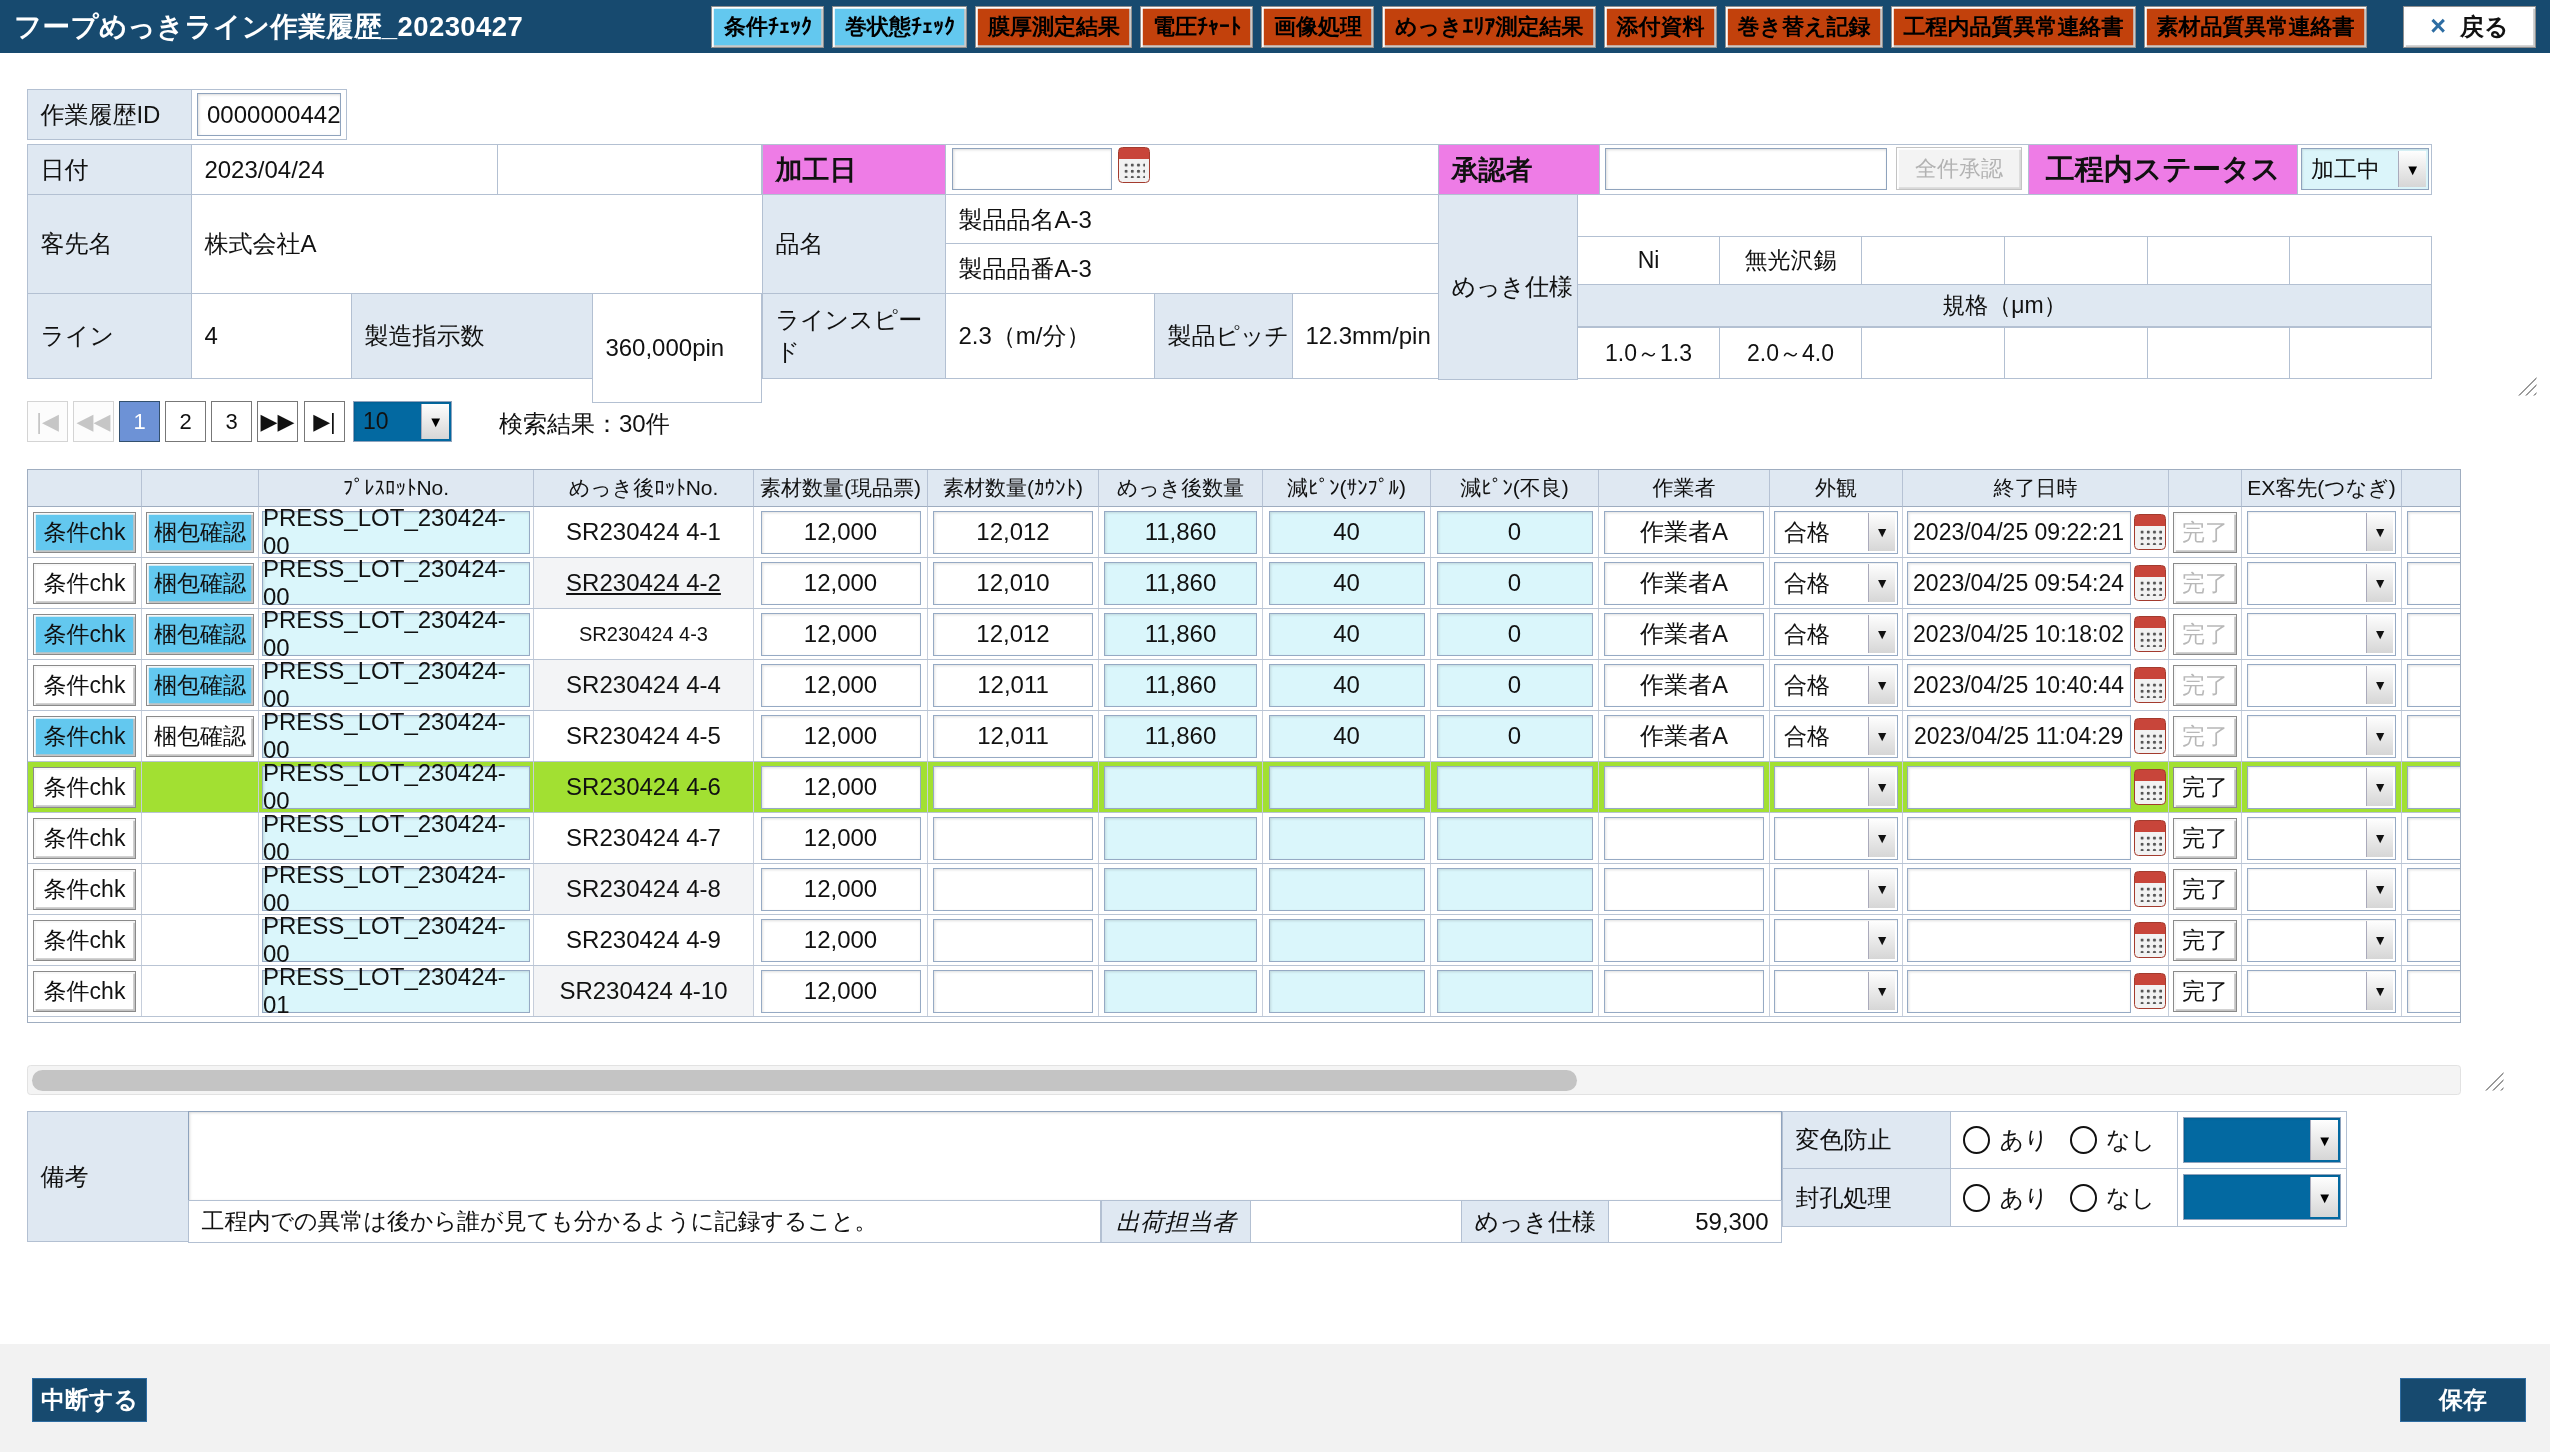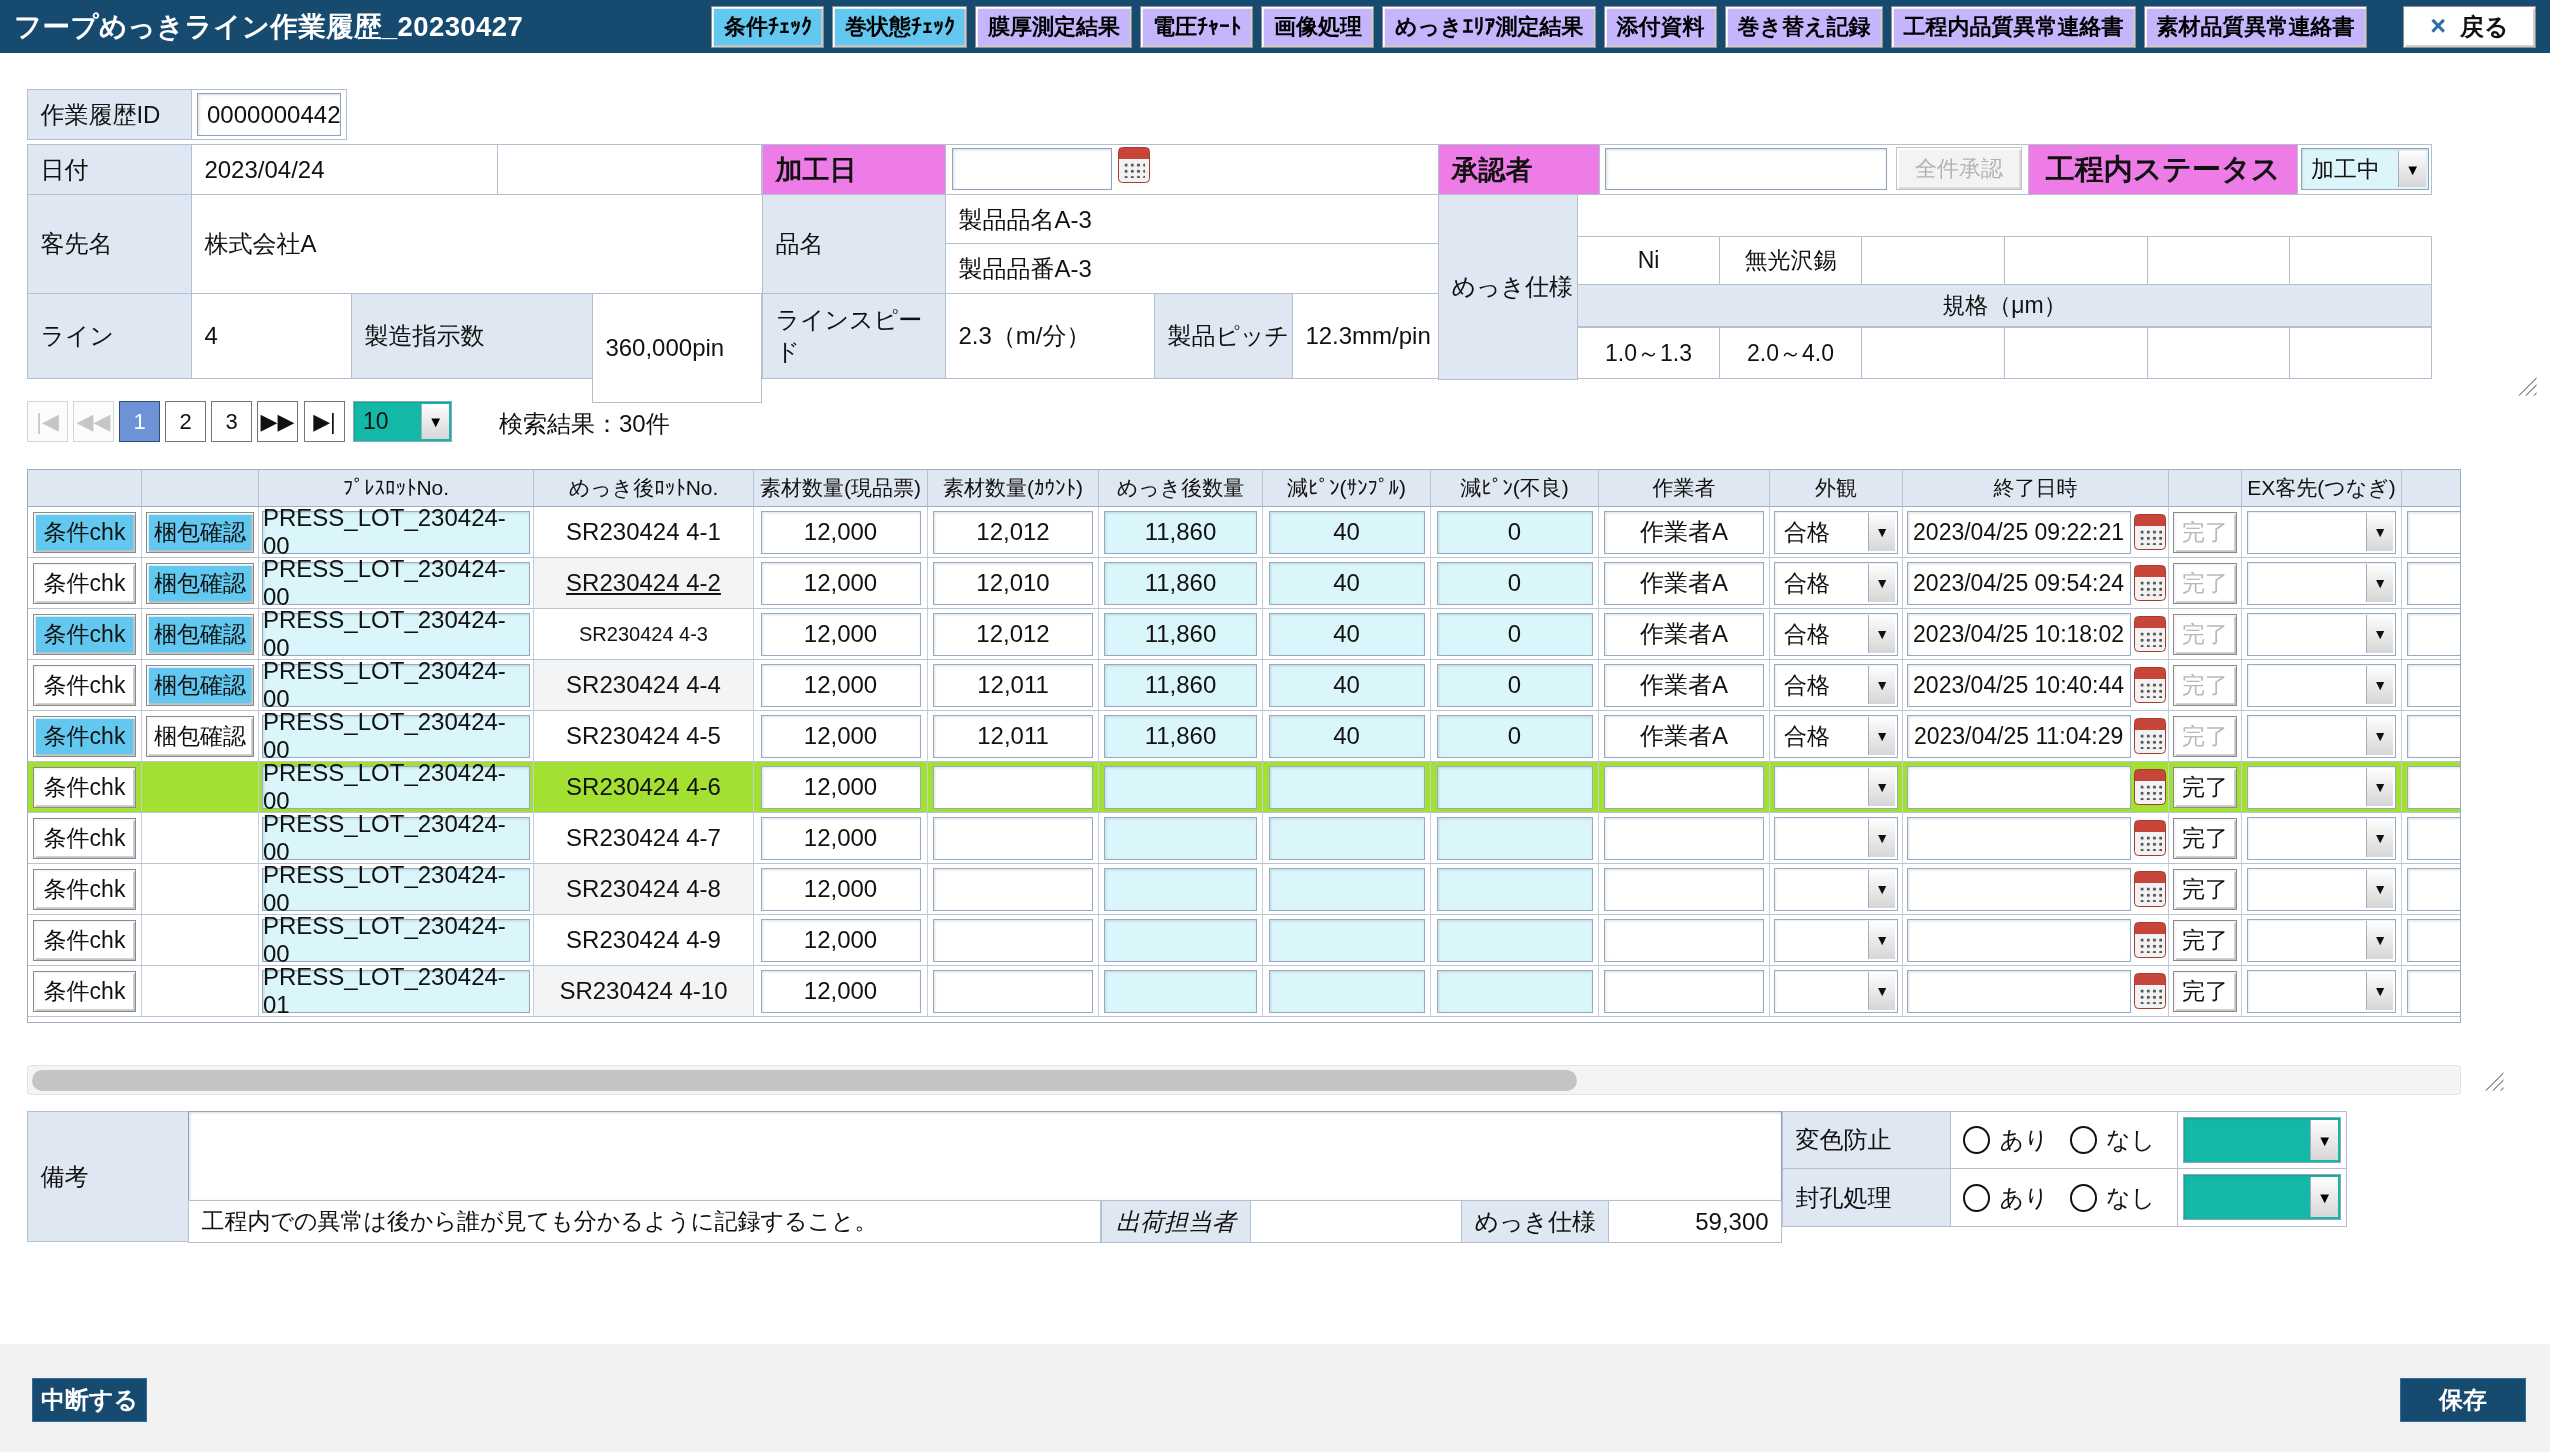--- a/index.html
+++ b/index.html
@@ -5,42 +5,42 @@
   * { margin:0; padding:0; box-sizing:border-box; }
   html,body { width:2550px; height:1452px; background:#ffffff;
     font-family:"Liberation Sans","DejaVu Sans",sans-serif; color:#111; }
   #stage { position:relative; width:2550px; height:1452px; overflow:hidden; background:#fff; }
 
   
   .topbar { position:absolute; left:0; top:0; width:2550px; height:53px; background:#174a6f;
     display:flex; align-items:center; padding:0 14px; }
   .title { color:#fff; font-size:27.5px; font-weight:bold; letter-spacing:0.4px; white-space:nowrap; }
   .hdr-btns { margin-left:auto; display:flex; gap:8px; align-items:center; }
-  .hdr-btn { height:42px; padding:0 11.5px; font-size:22px; font-weight:600; background:#c4b5fd;
+  .hdr-btn { height:42px; padding:0 11.5px; font-size:22px; font-weight:600; background:#c2410c;
     border:0.9px solid #8f8f8f; box-shadow:inset 1.8px 1.8px 0 #fdfdfd, inset -1.8px -1.8px 0 #c9c9c9;
     display:flex; align-items:center; white-space:nowrap; cursor:default; color:#000; }
   .hdr-btn.hl { background:#63c8ef; }
   .back-btn { margin-left:36px; width:133px; height:42px; background:#fff; border:0.9px solid #8f8f8f;
     box-shadow:inset 1.8px 1.8px 0 #fdfdfd, inset -1.8px -1.8px 0 #c9c9c9;
     display:flex; align-items:center; justify-content:center; gap:14px; font-size:24px; font-weight:600; }
   .back-btn .x { color:#2d6da3; font-size:27px; font-weight:bold; }
 
   
   .cell { position:absolute; border:0.9px solid #b3c0d2; background:#fff; display:flex;
     align-items:center; font-size:24px; padding-left:12.4px; }
   .cell.ctr { justify-content:center; padding-left:0; }
   .lbl { background:#dfe8f2; }
   .pinklbl { background:#ee7ce6; font-weight:bold; font-size:27px; }
   .biglbl { font-size:29px; }
   .inpt { position:absolute; background:#fff; border:0.9px solid #8fa3bd;
     box-shadow:inset 0.9px 0.9px 2.7px rgba(0,0,0,.15); font-size:24px; display:flex; align-items:center; padding:0 9px; }
   .idinpt { border:1.8px solid #8fa3bd; }
 
   
-  .sel { position:absolute; background:#14b8a6; border:0.9px solid #8fa3bd;
+  .sel { position:absolute; background:#0369a1; border:0.9px solid #8fa3bd;
     box-shadow:inset 0.9px 0.9px 1.8px rgba(0,0,0,.10); display:flex; align-items:center;
     padding-left:9px; font-size:23px; }
   .sel .arr { position:absolute; right:1.8px; top:1.8px; bottom:1.8px; width:28px;
     background:linear-gradient(#fefefe,#d6d6d6); border-left:0.9px solid #aab;
     display:flex; align-items:center; justify-content:center; font-size:15px; color:#000; }
   .sel.cyan { background:#dbf5fa; }
 
   .disbtn { position:absolute; background:#f3f3f3; border:0.9px solid #c3c3c3;
     box-shadow:inset 1.8px 1.8px 0 #fff, inset -1.8px -1.8px 0 #d8d8d8;
     color:#b2b2b2; font-size:22px; display:flex; align-items:center; justify-content:center; }

